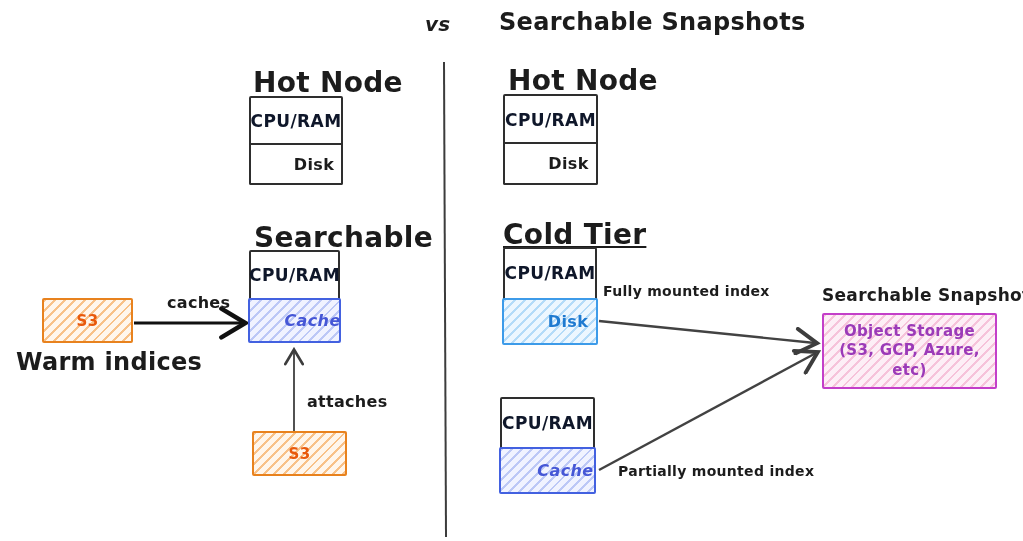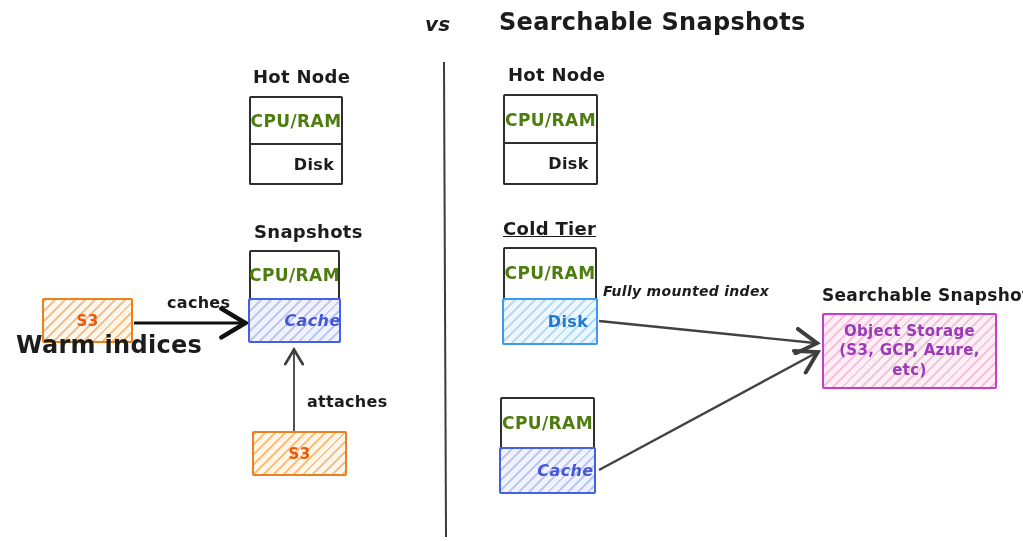--- a/index.html
+++ b/index.html
@@ -6,30 +6,30 @@
   body{
     font-family:"DejaVu Sans","Liberation Sans",sans-serif;
     color:#1c1c1c;
   }
   .canvas{
     position:relative;width:1023px;height:541px;background:#fff;overflow:hidden;
   }
   .overlay{position:absolute;left:0;top:0;pointer-events:none;}
   .lbl{position:absolute;white-space:nowrap;font-weight:600;letter-spacing:.3px;}
   .title{font-size:24px;}
-  .node-title{font-size:18px;}
+  .node-title{font-size:28px;}
   .small-lbl{font-size:14px;font-weight:600;}
   .arrow-lbl{font-size:16px;font-weight:600;}
   .node{
     position:absolute;border:2px solid #2e2e2e;background:#fff;border-radius:2px;
     box-sizing:border-box;
   }
   .cpu{
     display:flex;align-items:center;justify-content:center;
-    font-size:17px;font-weight:600;letter-spacing:.4px;color:#4d7c0f;
+    font-size:17px;font-weight:600;letter-spacing:.4px;color:#0f172a;
   }
   .sub{
     position:absolute;left:-3px;right:-3px;bottom:-3px;
     border:2px solid #2e2e2e;background:#fff;border-radius:2px;
     display:flex;align-items:center;justify-content:center;
     font-size:16px;font-weight:600;letter-spacing:.4px;padding-left:36px;
   }
   .sub.blue{
     border-color:#4361e0;color:#4557d6;
     background:repeating-linear-gradient(135deg,#bcc8f6 0,#bcc8f6 2px,#f0f3ff 2px,#f0f3ff 7px);
@@ -78,50 +78,51 @@
     <line x1="599" y1="321" x2="815" y2="343" stroke="#424242" stroke-width="2.4" marker-end="url(#ah-gray)"></line>
     <line x1="599" y1="470" x2="816" y2="353" stroke="#424242" stroke-width="2.4" marker-end="url(#ah-gray)"></line>
   </svg>
 
   <div class="lbl node-title" style="left:253px;top:66px;">Hot Node</div>
   <div class="node" style="left:249px;top:96px;width:94px;height:89px;">
     <div class="cpu" style="height:46px;">CPU/RAM</div>
     <div class="sub" style="height:38px;left:-2px;right:-2px;bottom:-2px;">Disk</div>
   </div>
 
-  <div class="lbl node-title" style="left:254px;top:221px;">Snapshots</div>
+  <div class="lbl node-title" style="left:254px;top:221px;">Searchable</div>
   <div class="node" style="left:249px;top:250px;width:91px;height:92px;">
     <div class="cpu" style="height:46px;">CPU/RAM</div>
     <div class="sub blue" style="height:41px;">Cache</div>
   </div>
 
   <div class="s3box orange-hatch" style="left:42px;top:298px;width:91px;height:45px;">S3</div>
-  <div class="lbl title" style="left:16px;top:331px;">Warm indices</div>
+  <div class="lbl title" style="left:16px;top:348px;">Warm indices</div>
   <div class="lbl arrow-lbl" style="left:159px;top:293px;margin-left:8px;">caches</div>
 
   <div class="lbl arrow-lbl" style="left:307px;top:392px;">attaches</div>
   <div class="s3box orange-hatch" style="left:252px;top:431px;width:95px;height:45px;">S3</div>
 
   <div class="lbl node-title" style="left:508px;top:64px;">Hot Node</div>
   <div class="node" style="left:503px;top:94px;width:95px;height:91px;">
     <div class="cpu" style="height:47px;">CPU/RAM</div>
     <div class="sub" style="height:39px;left:-2px;right:-2px;bottom:-2px;">Disk</div>
   </div>
 
   <div class="lbl node-title" style="left:503px;top:218px;text-decoration:underline;">Cold Tier</div>
   <div class="node" style="left:503px;top:247px;width:94px;height:97px;">
     <div class="cpu" style="height:48px;">CPU/RAM</div>
     <div class="sub sky" style="height:43px;">Disk</div>
   </div>
-  <div class="lbl small-lbl" style="left:603px;top:283px;font-style:italic;">Fully mounted index</div>
+  <div class="lbl small-lbl" style="left:603px;top:283px;">Fully mounted index</div>
 
   <div class="node" style="left:500px;top:397px;width:95px;height:96px;">
     <div class="cpu" style="height:47px;">CPU/RAM</div>
     <div class="sub blue" style="height:43px;">Cache</div>
   </div>
+  <div class="lbl small-lbl" style="left:618px;top:463px;">Partially mounted index</div>
 
   <div class="lbl" style="left:822px;top:285px;font-size:17px;">Searchable Snapshots</div>
   <div class="storage" style="left:822px;top:313px;width:175px;height:76px;">
     <span>Object Storage</span>
     <span>(S3, GCP, Azure,</span>
     <span>etc)</span>
   </div>
 
 </div>
 

